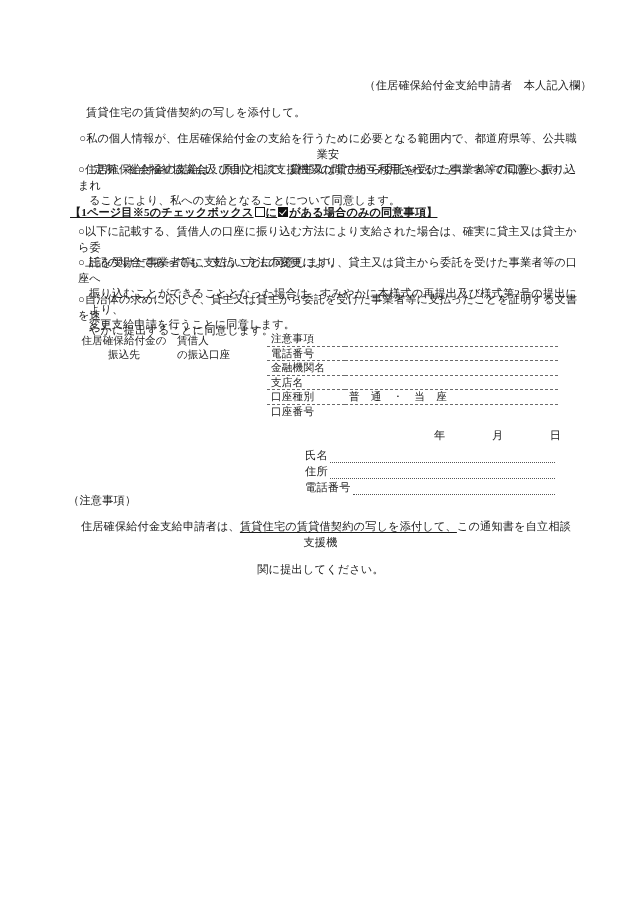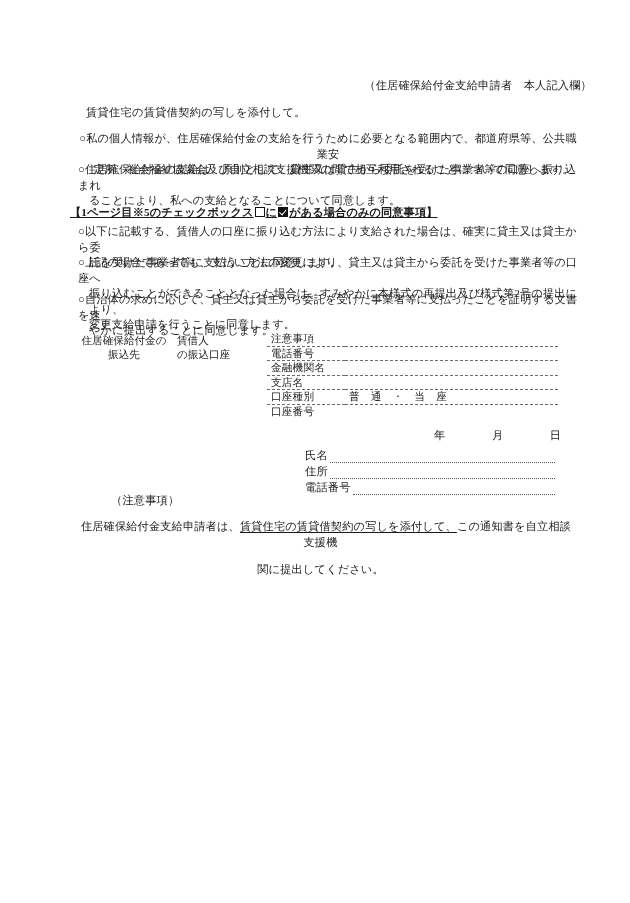--- a/index.html
+++ b/index.html
@@ -191,21 +191,20 @@
     height: 11px;
   }
 
   
   .notes-title {
     position: absolute;
     top: 493px;
     left: 68px;
     font-size: 11.2px;
     letter-spacing: 0.2px;
-    margin-left: 43px;
   }
   .notes-body {
     position: absolute;
     top: 508px;
     left: 68px;
     width: 505px;
     font-size: 11.2px;
     line-height: 15.6px;
     letter-spacing: 0.15px;
     text-align: center;

